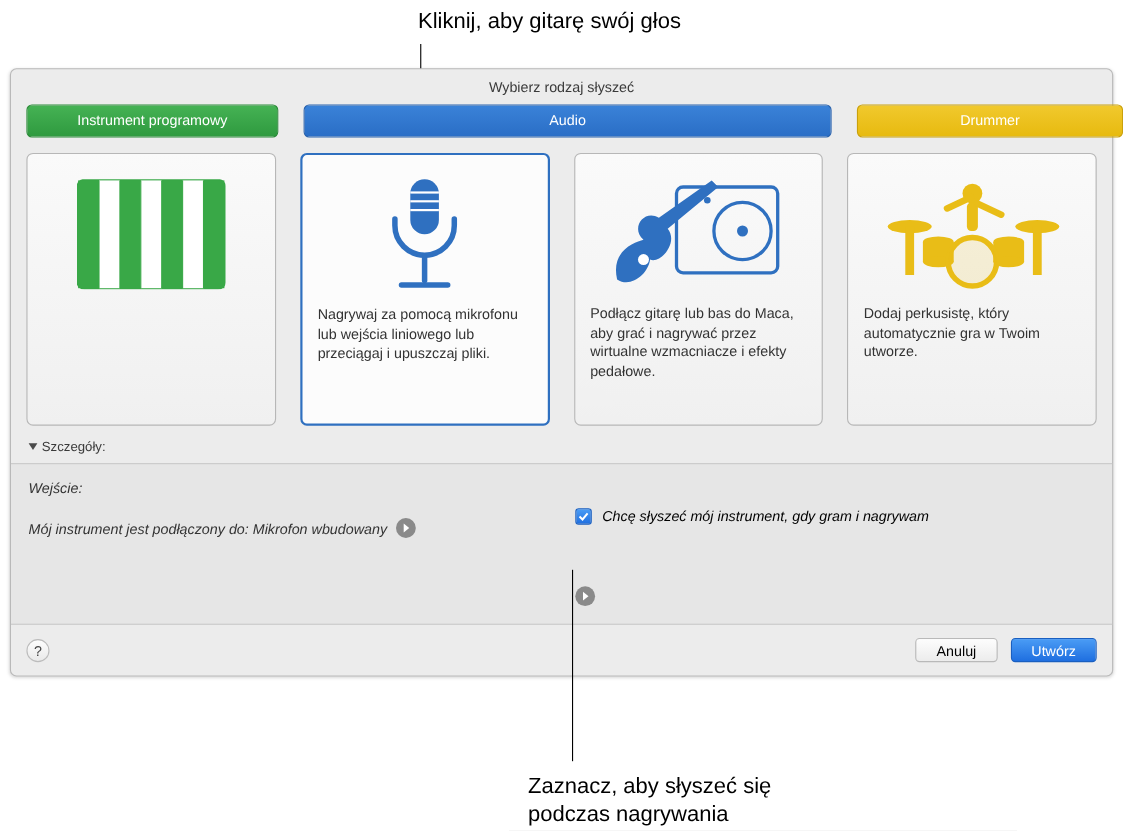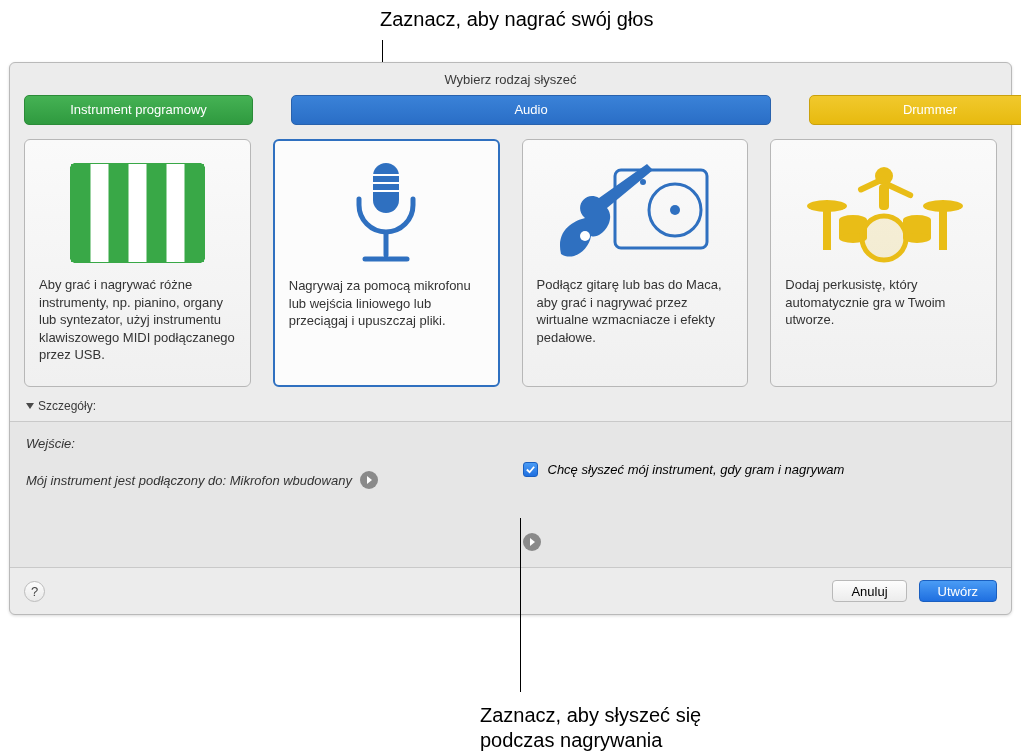--- a/index.html
+++ b/index.html
@@ -54,21 +54,21 @@
     box-shadow: 0 1px 3px rgba(0,0,0,0.15);
   }
   .title {
     text-align: center;
     font-size: 13px;
     padding: 9px 0 8px;
     color: #3a3a3a;
   }
   .segmented {
     display: flex;
-    gap: 16px;
+    gap: 1px;
     padding: 0 14px;
   }
   .seg {
     flex: 0 0 auto;
     text-align: center;
     color: #fff;
     font-size: 13px;
     padding: 6px 0 7px;
     border-radius: 5px;
     border: 1px solid rgba(0,0,0,0.18);
@@ -222,21 +222,21 @@
     border-color: #1a5fc0;
     color: #fff;
   }
   .tri-down {
     width: 0; height: 0; border-left: 4px solid transparent; border-right: 4px solid transparent; border-top: 6px solid #4a4a4a;
   }
 </style>
 </head>
 <body>
 
-<div class="callout-top">Zaznacz, aby nagrać swój głos</div>
+<div class="callout-top">Kliknij, aby gitarę swój głos</div>
 <div class="callout-line-top"></div>
 
 <div class="window">
   <div class="title">Wybierz rodzaj słyszeć</div>
 
   <div class="segmented">
     <div class="seg seg-instrument">Instrument programowy</div>
     <div class="seg seg-audio">Audio</div>
     <div class="seg seg-drummer">Drummer</div>
   </div>
@@ -261,21 +261,20 @@
           <g stroke="#39a847" stroke-width="1">
             <line x1="20" y1="1" x2="20" y2="99"></line>
             <line x1="39" y1="1" x2="39" y2="99"></line>
             <line x1="58" y1="1" x2="58" y2="99"></line>
             <line x1="77" y1="1" x2="77" y2="99"></line>
             <line x1="96" y1="1" x2="96" y2="99"></line>
             <line x1="115" y1="1" x2="115" y2="99"></line>
           </g>
         </svg>
       </div>
-      <div class="desc">Aby grać i nagrywać różne instrumenty, np. pianino, organy lub syntezator, użyj instrumentu klawiszowego MIDI podłączanego przez USB.</div>
     </div>
 
     <div class="card selected">
       <div class="icon-area">
         <svg width="90" height="110" viewBox="0 0 90 110">
           <g fill="none" stroke="#2f70c0" stroke-width="5" stroke-linecap="round">
             <rect x="32" y="4" width="26" height="50" rx="13" fill="#2f70c0" stroke="none"></rect>
             <path d="M18 40 v6 a27 27 0 0 0 54 0 v-6"></path>
             <line x1="45" y1="74" x2="45" y2="96"></line>
             <line x1="24" y1="100" x2="66" y2="100"></line>

